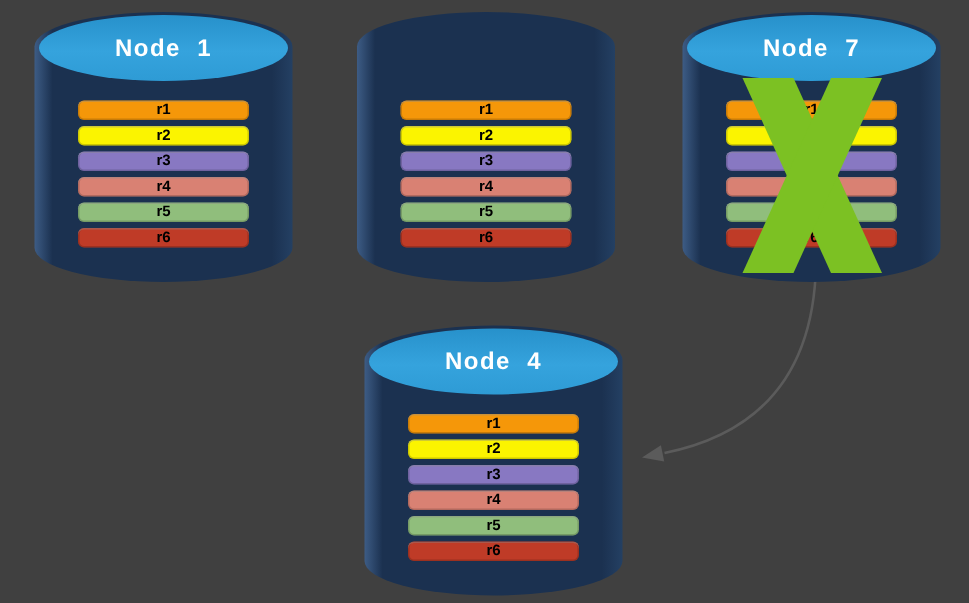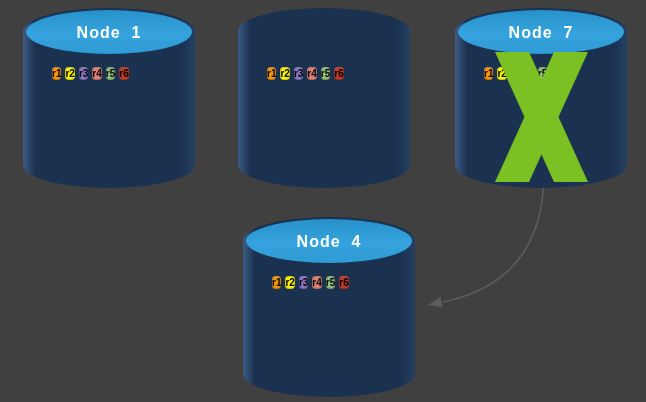--- a/index.html
+++ b/index.html
@@ -19,21 +19,21 @@
     border-radius:50%;
     background:linear-gradient(180deg,#2791cb 0%,#35a3dd 55%,#2e9bd5 100%);
     display:flex;align-items:center;justify-content:center;
   }
   .node-label{
     color:#ffffff;font-weight:bold;font-size:16px;letter-spacing:1px;
     white-space:pre;padding-top:2px;
   }
   .rows{
     position:absolute;left:29px;top:59px;width:114px;
-    display:flex;flex-direction:row;gap:4px;
+    display:flex;flex-direction:column;gap:4px;
   }
   .row{
     height:13px;border-radius:4px;
     display:flex;align-items:center;justify-content:center;
     font-weight:bold;font-size:10px;line-height:1;color:#000;
     box-shadow:inset 0 0 0 1px rgba(0,0,0,0.18), inset 0 1px 0 rgba(255,255,255,0.25);
   }
   .x-mark{
     position:absolute;left:40px;top:44px;width:93px;height:130px;
     display:none;overflow:visible;

